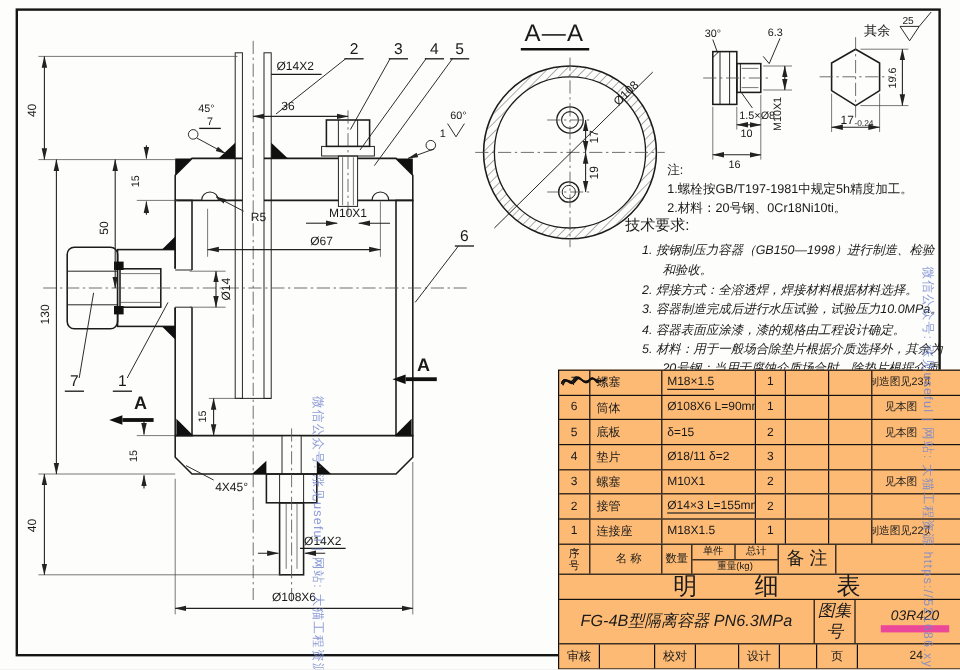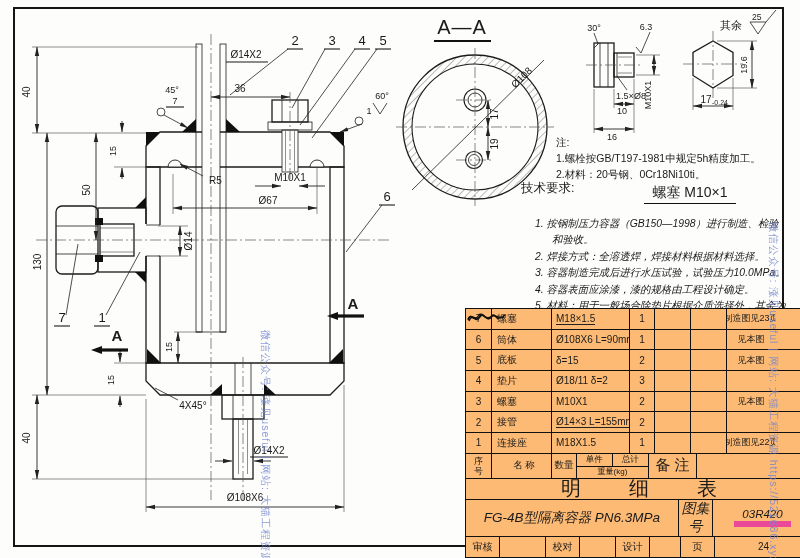--- a/index.html
+++ b/index.html
@@ -20,21 +20,21 @@
   .ldr{stroke:#222;stroke-width:0.8;fill:none;marker-end:url(#arr)}
   .weld{fill:#101010;stroke:none}
   .ul{stroke:#1a1a1a;stroke-width:1.1}
   .thk{stroke:#111;stroke-width:3.2}
 
   .tblock{position:absolute;box-sizing:border-box;}
   .notes{left:556px;top:134px;width:238px;font-size:10.5px;line-height:16px;}
   .plugtitle{left:606px;top:184px;width:168px;text-align:center;font-size:14px;}
   .plugtitle span{display:inline-block;border-bottom:1.5px solid #111;padding:0 8px 1px;}
   .tech{left:521px;top:180px;width:266px;}
-  .tech .tt{font-size:12.5px;margin-bottom:19px;}
+  .tech .tt{font-size:12.5px;margin-bottom:5px;}
   .tech ol{margin:0;padding:0;list-style:none;font-size:10.4px;line-height:16.4px;font-style:italic;}
   .tech li{padding-left:17px;text-indent:-17px;margin-left:14px;}
   .tech li::before{content:attr(data-n)".  ";}
 
   .ptable{left:465px;top:308px;width:348px;border:1.5px solid #111;background:#fdba74;font-size:10px;}
   .prow{display:flex;height:19.7px;border-bottom:1px solid #111;}
   .pc{box-sizing:border-box;border-right:1px solid #111;display:flex;align-items:center;justify-content:center;overflow:hidden;white-space:nowrap;}
   .c1{width:26px}.c2{width:60px;justify-content:flex-start;padding-left:5px}.c3{width:78px;justify-content:flex-start;padding-left:4px}
   .c4{width:25px}.c5{width:36px}.c6{width:36px}.c7{width:48px;border-right:none;font-size:9px}
   .uline{border-bottom:1px solid #222;line-height:11px;}
@@ -308,23 +308,20 @@
       <path class="ld" d="M750,22 L766,22 L758,34 Z"></path>
       <line class="ld" x1="766" y1="22" x2="776" y2="10"></line>
     </g>
   </svg>
 
   <div class="tblock notes">
     <div>注:</div>
     <div>1.螺栓按GB/T197-1981中规定5h精度加工。</div>
     <div>2.材料：20号钢、0Cr18Ni10ti。</div>
   </div>
-  <div class="tblock plugtitle">
-    <span>螺塞 M10×1</span>
-  </div>
 
   <div class="tblock tech">
     <div class="tt">技术要求:</div>
     <ol>
       <li data-n="1">按钢制压力容器（GB150—1998）进行制造、检验和验收。</li>
       <li data-n="2">焊接方式：全溶透焊，焊接材料根据材料选择。</li>
       <li data-n="3">容器制造完成后进行水压试验，试验压力10.0MPa。</li>
       <li data-n="4">容器表面应涂漆，漆的规格由工程设计确定。</li>
       <li data-n="5">材料：用于一般场合除垫片根据介质选择外，其余为20号钢；当用于腐蚀介质场合时，除垫片根据介质选择外，其余均为耐酸钢。</li>
     </ol>

